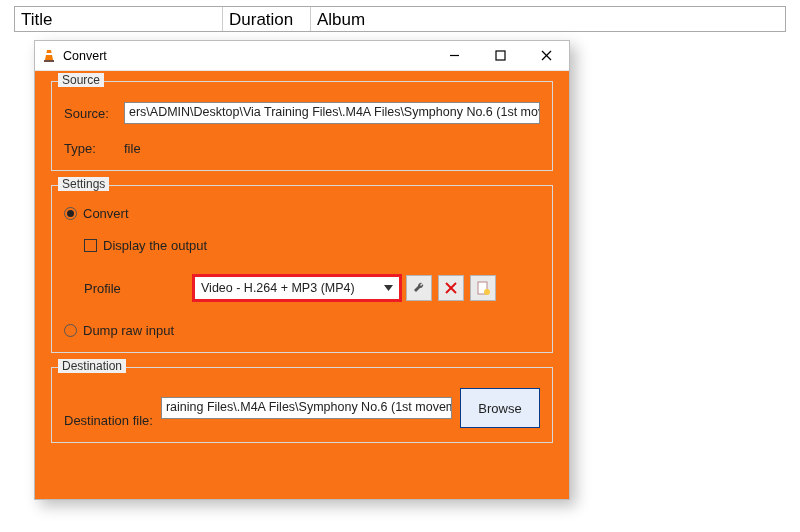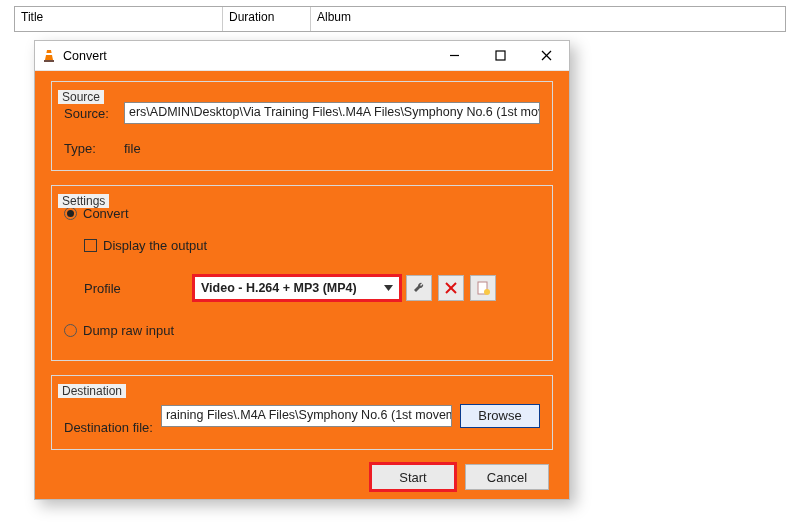--- a/index.html
+++ b/index.html
@@ -1,55 +1,55 @@
 <!DOCTYPE html>
 <html><head>
 <meta charset="utf-8">
 <style>
   * { box-sizing: border-box; font-family: "Segoe UI", Tahoma, sans-serif; }
   body { margin: 0; background: #fff; width: 800px; height: 532px; position: relative; }
   .playlist { position: absolute; left: 14px; top: 6px; right: 14px; height: 26px; border: 1px solid #aaa; display: flex; background: #fff; }
-  .playlist .col { padding: 3px 6px; font-size: 12px; border-right: 1px solid #ccc; }
+  .playlist .col { padding: 3px 6px; font-size: 17px; border-right: 1px solid #ccc; }
   .playlist .col.title { width: 208px; }
   .playlist .col.duration { width: 88px; }
   .playlist .col.album { flex: 1; border-right: none; }
 
   .dialog {
     position: absolute; left: 34px; top: 40px; width: 536px; height: 460px;
     background: #f97316; border: 1px solid #bcbcbc;
     box-shadow: 6px 6px 14px rgba(0,0,0,0.25);
   }
   .titlebar { height: 30px; background: #fff; display: flex; align-items: center; padding-left: 6px; border-bottom: 1px solid #e6e6e6; }
   .titlebar .wintitle { font-size: 12.5px; margin-left: 6px; }
   .titlebar .spacer { flex: 1; }
   .winbtn { width: 46px; height: 30px; display: flex; align-items: center; justify-content: center; }
   .winbtn svg { stroke: #000; }
 
   .content { padding: 10px 16px 10px 16px; font-size: 13px; color: #222; }
 
   .group { border: 1px solid #d8d8d8; margin-bottom: 14px; position: relative; padding: 20px 12px 14px 12px; }
-  .group .legend { position: absolute; top: -9px; left: 6px; background: #f0f0f0; padding: 0 4px; font-size: 12px; color: #333; margin-top: 17px; }
+  .group .legend { position: absolute; top: -9px; left: 6px; background: #f0f0f0; padding: 0 4px; font-size: 12px; color: #333; }
 
   .row { display: flex; align-items: center; margin-bottom: 17px; }
   .row .lbl { width: 60px; }
   .txtinput { flex: 1; height: 22px; border: 1px solid #888; background: #fff; padding: 2px 4px; font-size: 12.5px; white-space: nowrap; overflow: hidden; }
 
   .radio { width: 13px; height: 13px; border: 1px solid #555; border-radius: 50%; display: inline-flex; align-items: center; justify-content: center; margin-right: 6px; flex-shrink:0; }
   .radio.sel::after { content: ""; width: 7px; height: 7px; background: #222; border-radius: 50%; }
   .check { width: 13px; height: 13px; border: 1px solid #333; margin-right: 6px; flex-shrink:0; }
 
   .indent { padding-left: 20px; margin-top: 10px; }
   .profile-row { display: flex; align-items: center; margin-top: 22px; }
   .profile-row .plabel { width: 130px; padding-left: 20px; }
-  .combo { width: 206px; height: 24px; border: 1px solid #888; background: #fff; display: flex; align-items: center; padding: 0 6px 0 6px; justify-content: space-between; outline: 3px solid #ed1c24; outline-offset: -1px; font-size: 12.5px; font-weight: bold; }
+  .combo { width: 206px; height: 24px; border: 1px solid #888; background: #fff; display: flex; align-items: center; padding: 0 6px 0 6px; justify-content: space-between; outline: 3px solid #ed1c24; outline-offset: -1px; font-size: 12.5px; }
   .ibtn { width: 26px; height: 26px; border: 1px solid #b5b5b5; background: #eaeaea; margin-left: 6px; display: flex; align-items: center; justify-content: center; }
 
   .dest-row { display: flex; align-items: center; }
   .dest-row .dlabel { margin-right: 8px; margin-top: 24px; }
-  .browse { width: 80px; height: 24px; border: 1px solid #0a3a8c; background: #e6eefc; margin-left: 8px; text-align: center; font-size: 13px; display:flex; align-items:center; justify-content:center; }
+  .browse { width: 80px; height: 40px; border: 1px solid #0a3a8c; background: #e6eefc; margin-left: 8px; text-align: center; font-size: 13px; display:flex; align-items:center; justify-content:center; }
 
   .buttons { display: flex; justify-content: flex-end; gap: 10px; padding-right: 4px; }
   .btn { width: 84px; height: 26px; border: 1px solid #b5b5b5; background: #eaeaea; display:flex; align-items:center; justify-content:center; font-size: 13px; }
   .btn.start { outline: 3px solid #ed1c24; outline-offset: -1px; }
   .underline-first::first-letter { text-decoration: underline; }
 
   .cone { width: 16px; height: 16px; }
 </style>
 </head>
 <body>
@@ -94,21 +94,21 @@
       <div class="row">
         <span class="lbl">Source:</span>
         <div class="txtinput">ers\ADMIN\Desktop\Via Training Files\.M4A Files\Symphony No.6 (1st movement).m4a</div>
       </div>
       <div class="row" style="margin-bottom:0">
         <span class="lbl">Type:</span>
         <span>file</span>
       </div>
     </div>
 
-    <div class="group" style="padding-bottom:18px;">
+    <div class="group" style="padding-bottom:10px;">
       <span class="legend">Settings</span>
 
       <div class="row">
         <span class="radio sel"></span>
         <span>Convert</span>
       </div>
 
       <div class="indent">
         <div class="row">
           <span class="check"></span>
@@ -151,18 +151,14 @@
 
     <div class="group">
       <span class="legend">Destination</span>
       <div class="dest-row">
         <span class="dlabel">Destination file:</span>
         <div class="txtinput">raining Files\.M4A Files\Symphony No.6 (1st movement).m4a</div>
         <div class="browse">Browse</div>
       </div>
     </div>
 
-    <div class="buttons">
-      <div class="btn start underline-first">Start</div>
-      <div class="btn">Cancel</div>
-    </div>
   </div>
 </div>
 
 </body></html>

